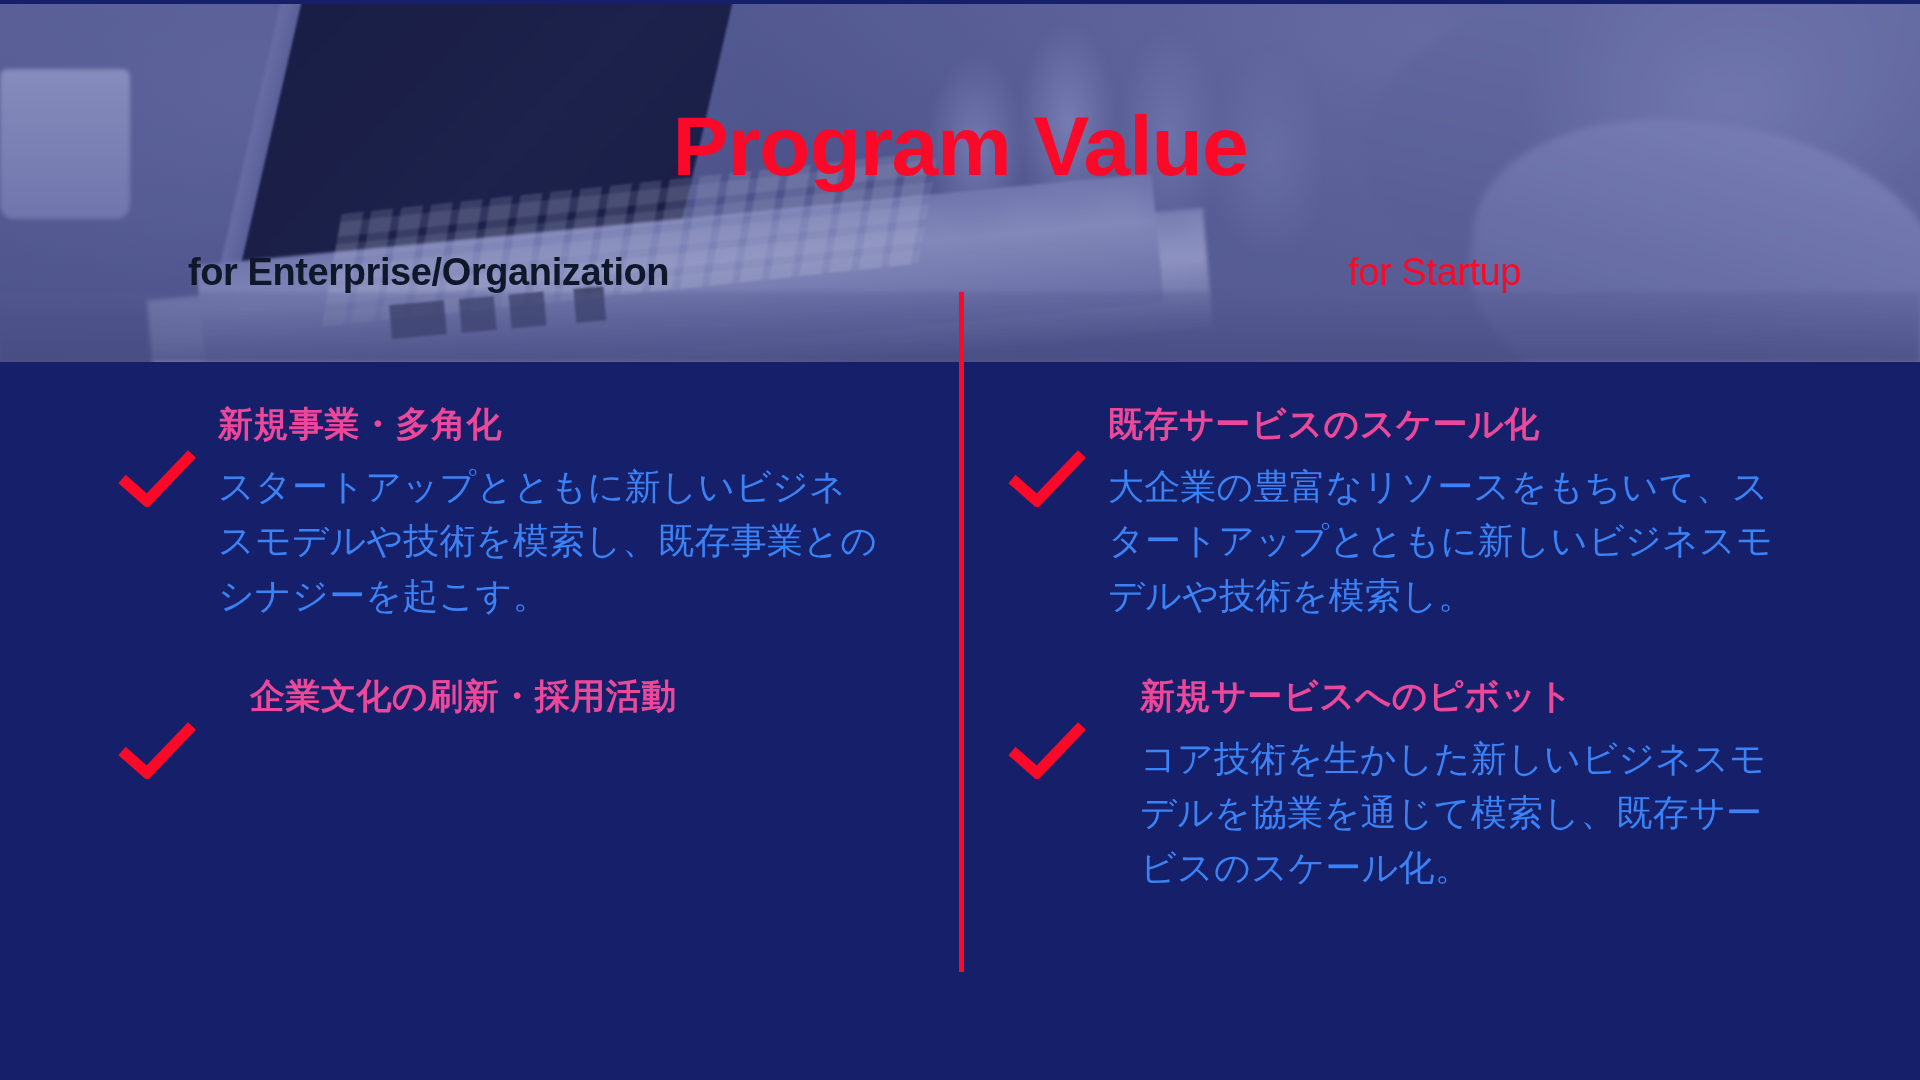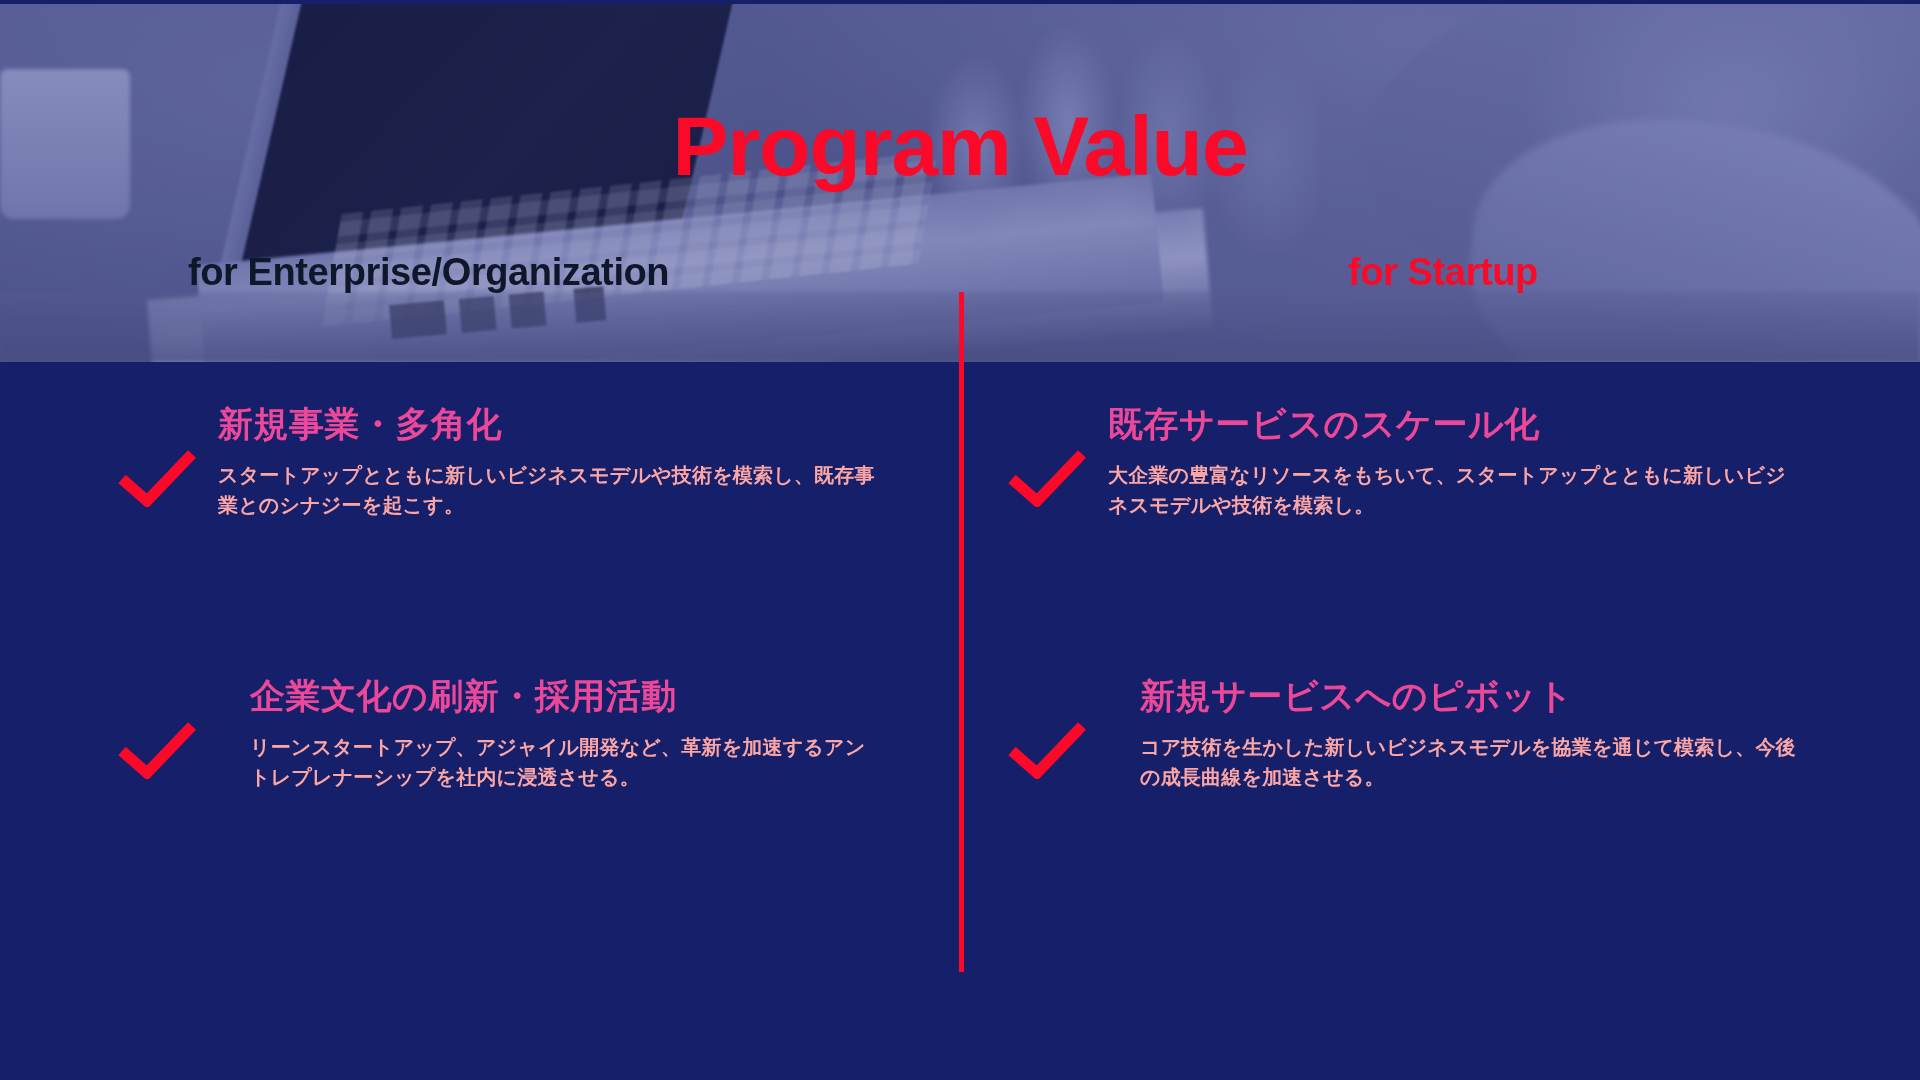--- a/index.html
+++ b/index.html
@@ -127,21 +127,21 @@
     line-height:1;
     z-index:6;
   }
   .hero-sub-left {
     position:absolute; left:188px; top:247px;
     font-size:38px; font-weight:bold; color:#0f172a; letter-spacing:-.4px;
     z-index:6;
   }
   .hero-sub-right {
     position:absolute; left:1348px; top:247px;
-    font-size:38px; font-weight:bold; color:#fa0a28; letter-spacing:-.4px;
+    font-size:38px; font-weight:normal; color:#fa0a28; letter-spacing:-.4px;
     z-index:6;
   }
 
   
   .divider {
     position:absolute; left:959px; top:292px; width:5px; height:680px;
     background:#fa0a28; z-index:7;
   }
 
   
@@ -158,21 +158,21 @@
 
   .check { flex:0 0 auto; width:92px; padding-top:44px; }
   .check svg { display:block; }
 
   .texts { flex:1 1 auto; padding-left:8px; }
   .item-title {
     color:#ec4899; font-size:35px; font-weight:bold;
     line-height:1.1; margin-bottom:16px; letter-spacing:.5px;
   }
   .item-body {
-    color:#fca5a5; font-size:20px; font-weight:700;
+    color:#3b82f6; font-size:36px; font-weight:400;
     line-height:1.52; letter-spacing:.2px;
   }
 </style>
 </head>
 <body>
 
 <div class="slide">
 
   <div class="hero">
     <div class="photo">
@@ -217,21 +217,20 @@
       </div>
 
       <div class="item item-2">
         <div class="check">
           <svg width="78" height="58" viewBox="0 0 78 58" aria-hidden="true">
             <path d="M4 30 L29 52 L74 5" fill="none" stroke="#fa0a28" stroke-width="11"></path>
           </svg>
         </div>
         <div class="texts">
           <div class="item-title">企業文化の刷新・採用活動</div>
-          <div class="item-body">リーンスタートアップ、アジャイル開発など、革新を加速するアントレプレナーシップを社内に浸透させる。</div>
         </div>
       </div>
 
     </div>
 
     <div class="col col-right">
 
       <div class="item item-1">
         <div class="check">
           <svg width="78" height="58" viewBox="0 0 78 58" aria-hidden="true">
@@ -245,21 +244,21 @@
       </div>
 
       <div class="item item-2">
         <div class="check">
           <svg width="78" height="58" viewBox="0 0 78 58" aria-hidden="true">
             <path d="M4 30 L29 52 L74 5" fill="none" stroke="#fa0a28" stroke-width="11"></path>
           </svg>
         </div>
         <div class="texts">
           <div class="item-title">新規サービスへのピボット</div>
-          <div class="item-body">コア技術を生かした新しいビジネスモデルを協業を通じて模索し、今後の成長曲線を加速させる。</div>
+          <div class="item-body">コア技術を生かした新しいビジネスモデルを協業を通じて模索し、既存サービスのスケール化。</div>
         </div>
       </div>
 
     </div>
 
   </div>
 
 </div>
 
 </body></html>

